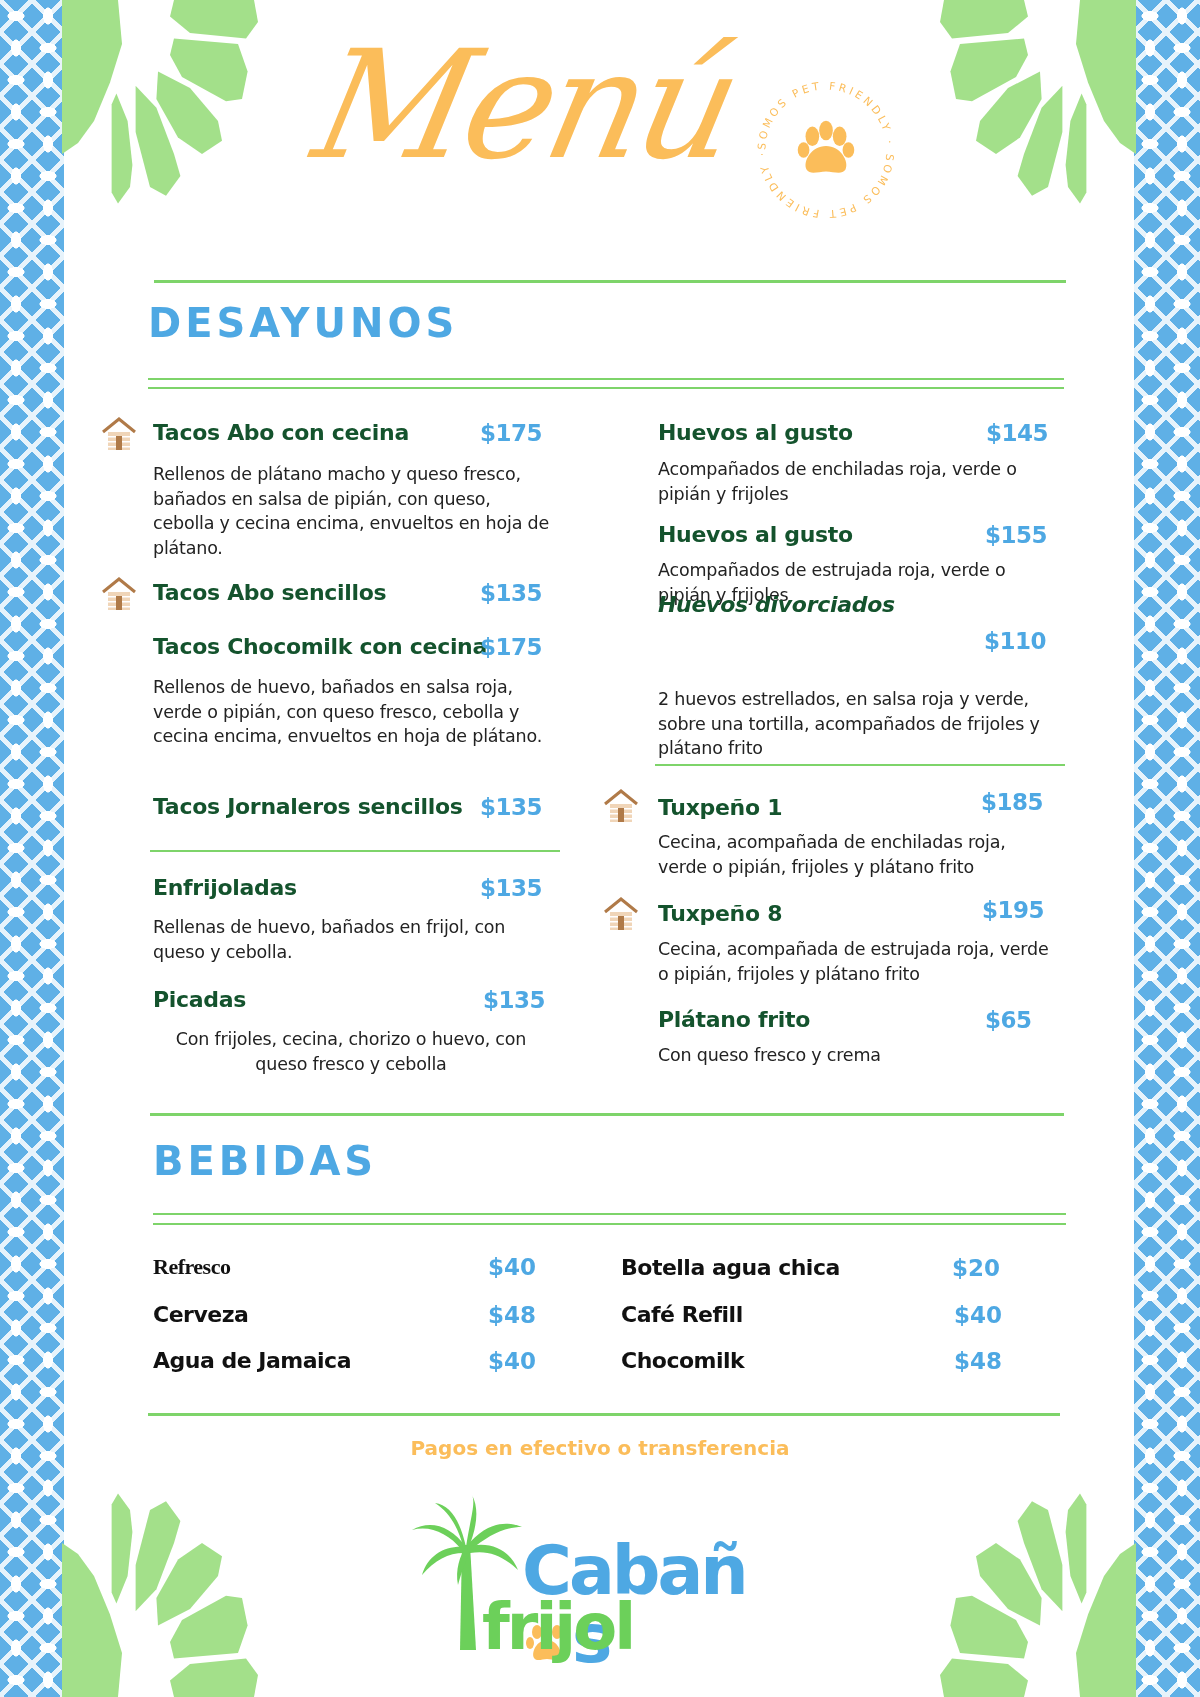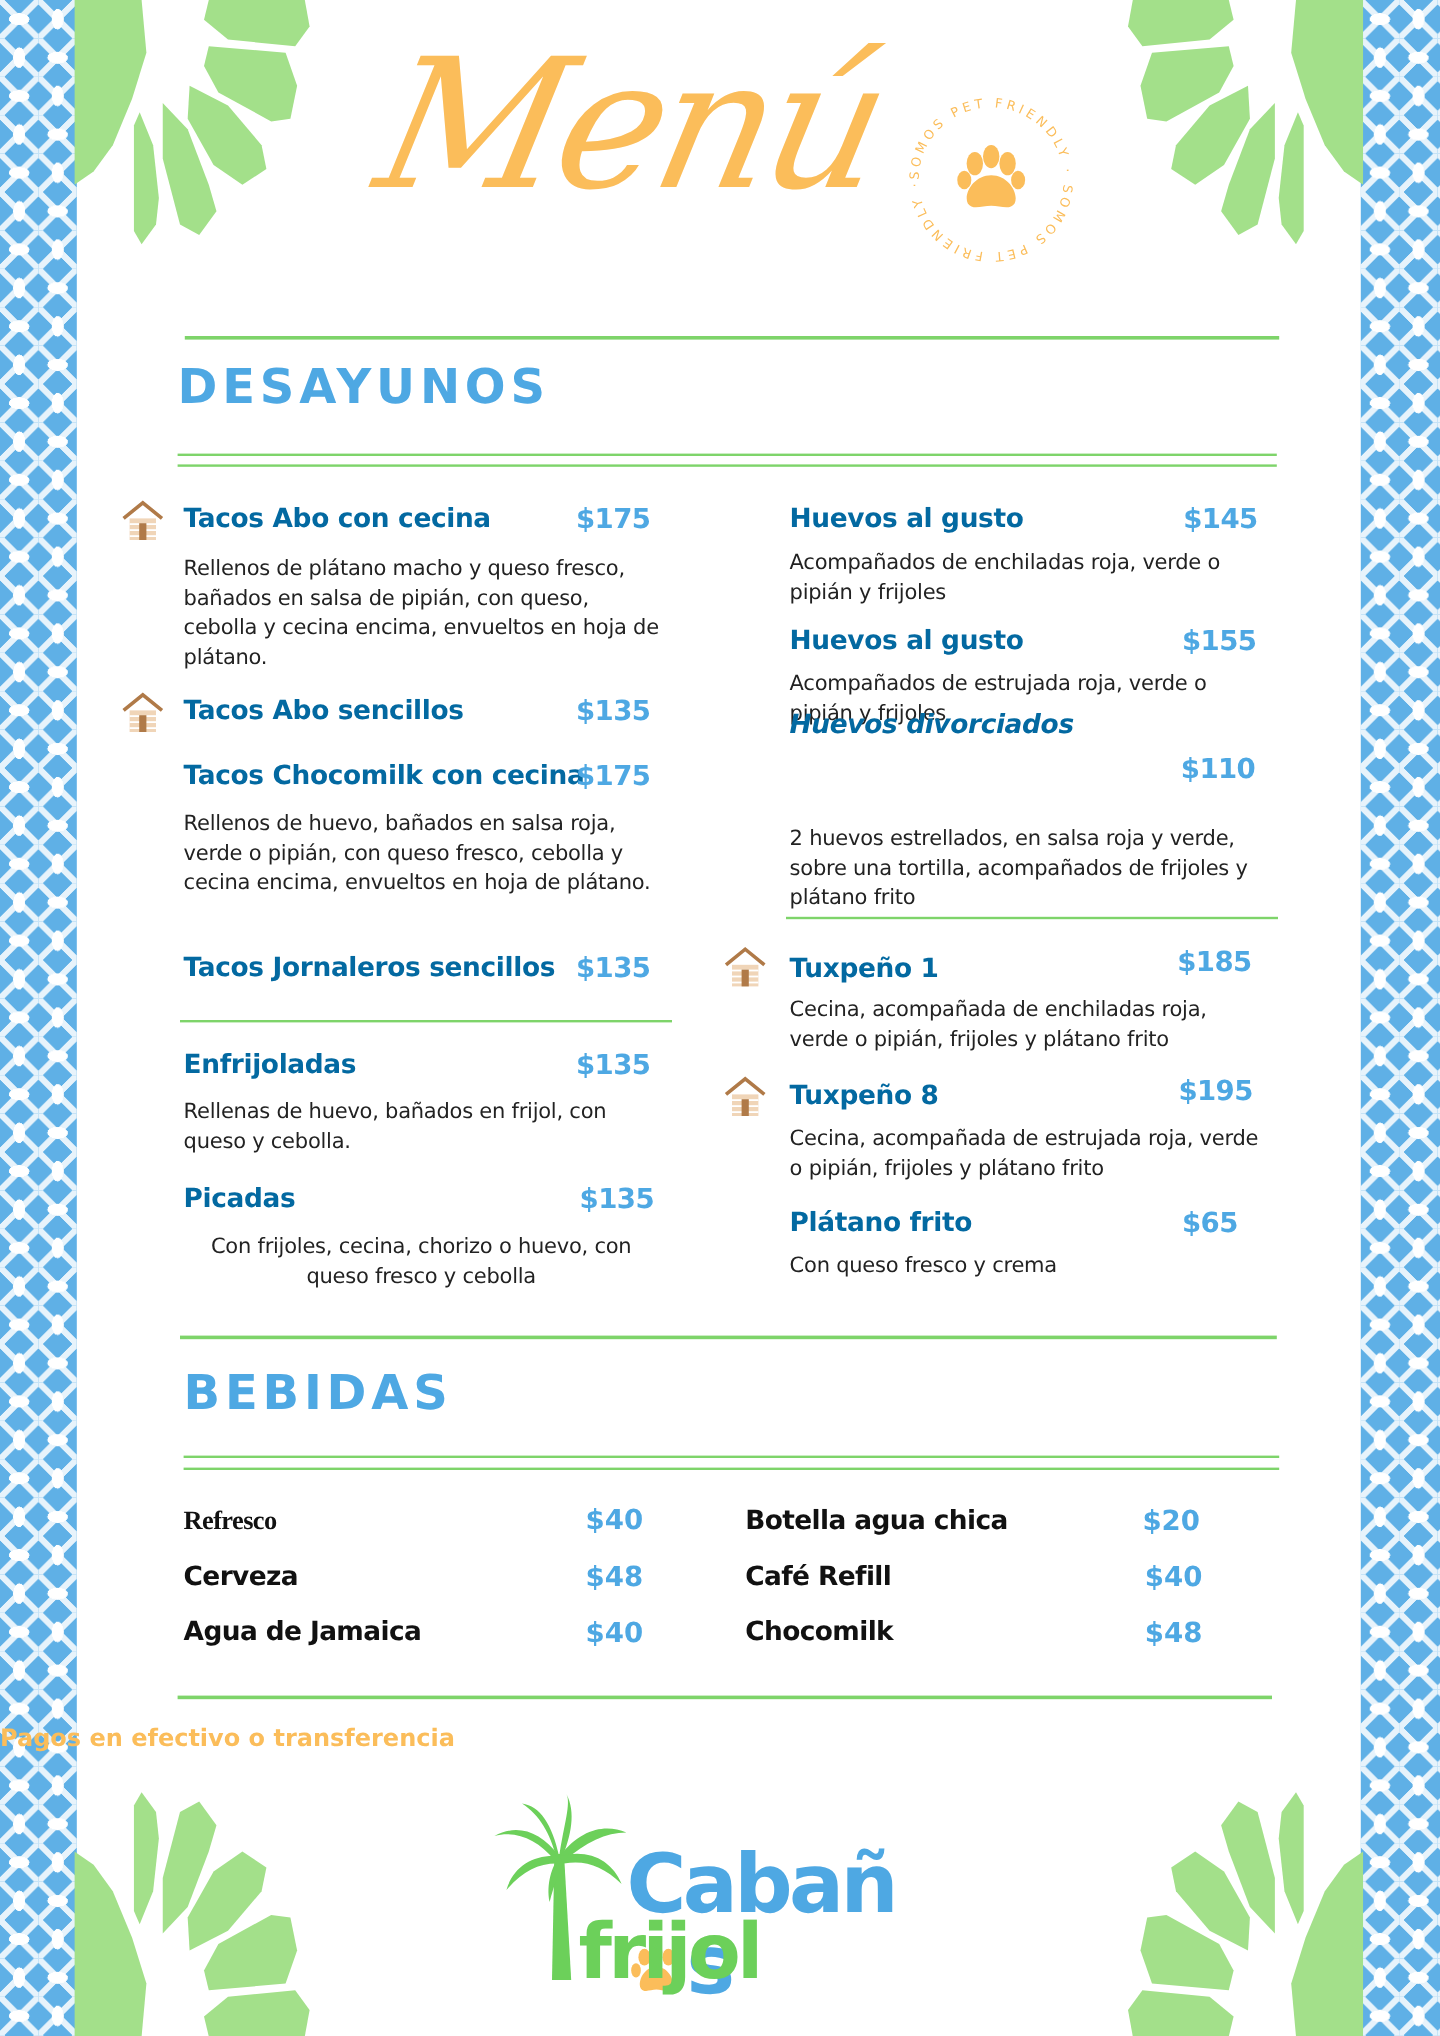--- a/index.html
+++ b/index.html
@@ -48,21 +48,21 @@
 
   .rule { position: absolute; height: 3px; background: #7ed46a; }
   .rule.thin { height: 2px; }
 
   .section-title {
     position: absolute; font-weight: bold; color: #4ea8e3;
     font-size: 40px; letter-spacing: 4px;
     font-family: "DejaVu Sans", sans-serif;
   }
   .item-name {
-    position: absolute; font-weight: bold; font-size: 22px; color: #0369a1; white-space: nowrap;
+    position: absolute; font-weight: bold; font-size: 22px; color: #14532d; white-space: nowrap;
     font-family: "DejaVu Sans", sans-serif; letter-spacing: -0.3px;
   }
   .item-price {
     position: absolute; font-weight: bold; font-size: 23px; color: #4ea8e3; white-space: nowrap;
     font-family: "DejaVu Sans", sans-serif; letter-spacing: -0.5px;
   }
   .item-desc {
     position: absolute; font-size: 17.5px; color: #222; line-height: 24.5px;
     font-family: "DejaVu Sans", sans-serif; letter-spacing: -0.2px;
   }
@@ -72,21 +72,21 @@
   .drink-name {
     position: absolute; font-weight: bold; font-size: 22px; color: #111; white-space: nowrap;
     font-family: "DejaVu Sans", sans-serif; letter-spacing: -0.5px;
   }
   .drink-price {
     position: absolute; font-weight: bold; font-size: 23px; color: #4ea8e3; white-space: nowrap;
     font-family: "DejaVu Sans", sans-serif;
   }
 
   .payment-note {
-    position: absolute; left: 0; width: 1200px; top: 1436px; text-align: left;
+    position: absolute; left: 0; width: 1200px; top: 1436px; text-align: center;
     font-weight: bold; font-size: 20px; color: #fbbd5a; font-family: "DejaVu Sans", sans-serif;
   }
 
   .logo { position: absolute; left: 410px; top: 1495px; width: 380px; height: 175px; }
   .logo-palm { position: absolute; left: 0; top: 0; width: 120px; height: 160px; }
   .logo-word1 {
     position: absolute; left: 112px; top: 42px; font-weight: bold; font-size: 68px;
     color: #4ea8e3; font-family: "DejaVu Sans", sans-serif; letter-spacing: -3px; line-height: 1;
   }
   .logo-word2 {

